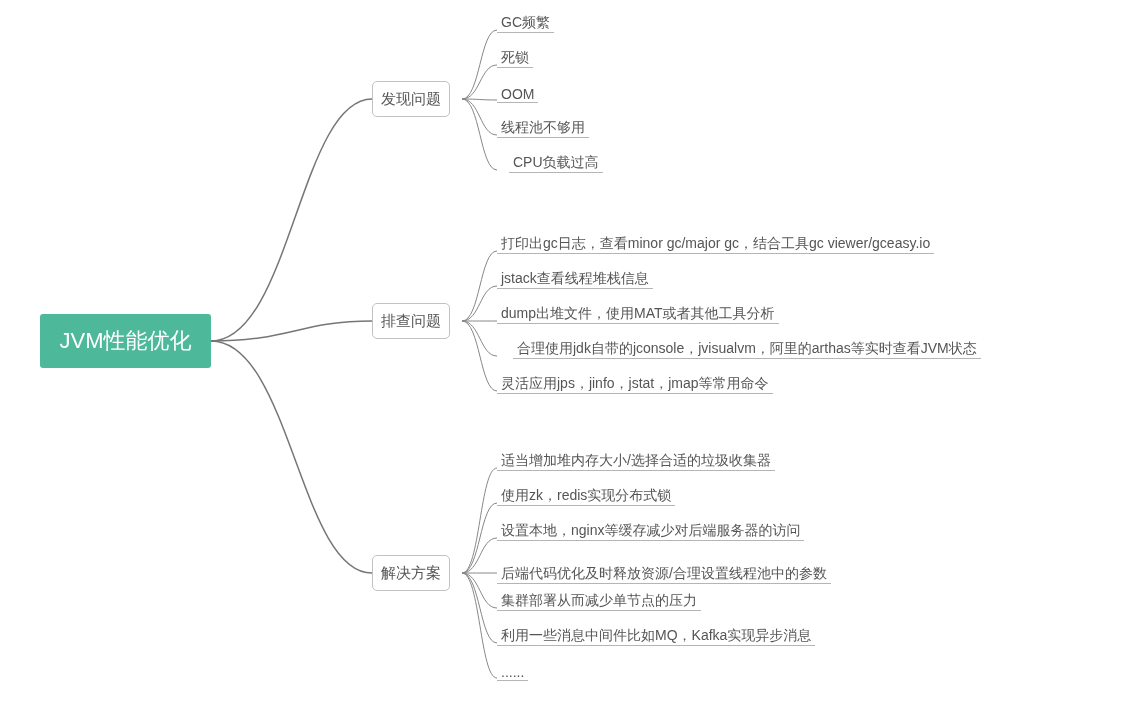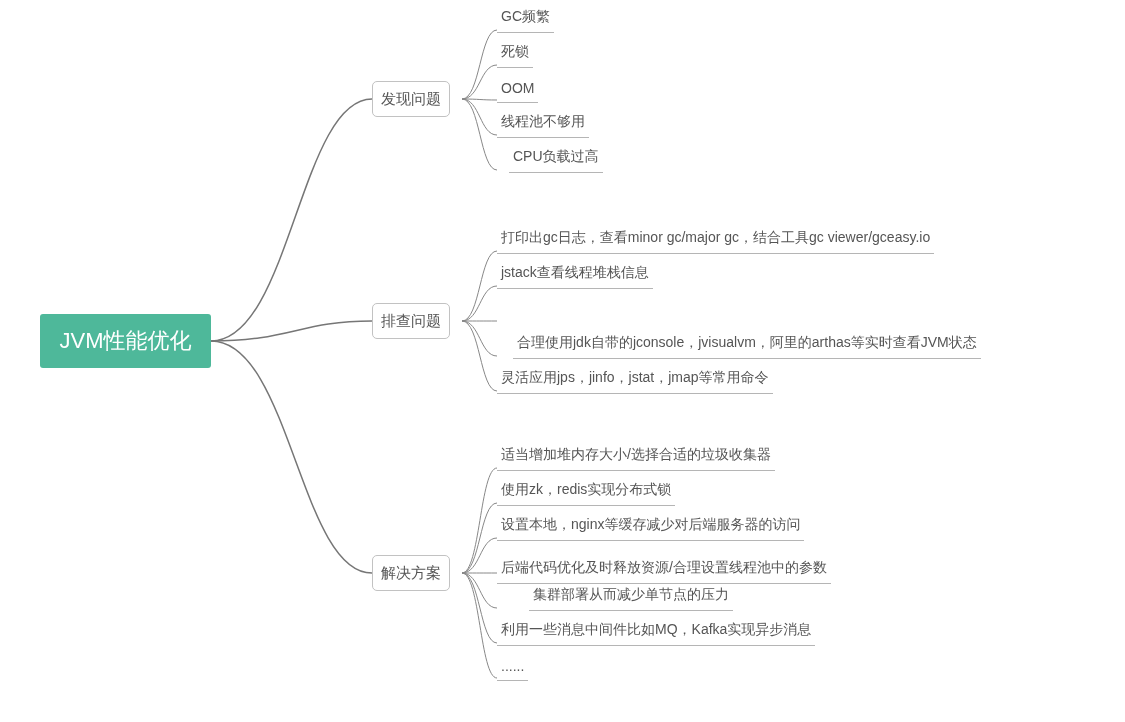--- a/index.html
+++ b/index.html
@@ -41,21 +41,21 @@
       font-size: 15px;
       display: flex;
       align-items: center;
       justify-content: center;
       background: #fff;
     }
     .leaf-node {
       position: absolute;
       color: #555555;
       font-size: 14px;
-      padding: 0 4px 6px 4px;
+      padding: 0 4px 0 4px;
       border-bottom: 1px solid #b5b5b5;
       white-space: nowrap;
       height: 25px;
       display: flex;
       align-items: flex-end;
     }
     svg.connectors {
       position: absolute;
       top: 0; left: 0;
       width: 1125px;
@@ -122,20 +122,23 @@
 
   <div class="branch-node" style="left:372px; top:303px;">
     <span>排查问题</span>
   </div>
   <div class="leaf-node" style="left:497px; top:229px;">
       <span>打印出gc日志，查看minor gc/major gc，结合工具gc viewer/gceasy.io</span>
     </div>
   <div class="leaf-node" style="left:497px; top:264px;">
       <span>jstack查看线程堆栈信息</span>
     </div>
+  <div class="leaf-node" style="left:497px; top:299px;">
+      <span>dump出堆文件，使用MAT或者其他工具分析</span>
+    </div>
   <div class="leaf-node" style="left:497px; top:334px;margin-left:16px;">
       <span>合理使用jdk自带的jconsole，jvisualvm，阿里的arthas等实时查看JVM状态</span>
     </div>
   <div class="leaf-node" style="left:497px; top:369px;">
       <span>灵活应用jps，jinfo，jstat，jmap等常用命令</span>
     </div>
 
   <div class="branch-node" style="left:372px; top:555px;">
     <span>解决方案</span>
   </div>
@@ -144,21 +147,21 @@
     </div>
   <div class="leaf-node" style="left:497px; top:481px;">
       <span>使用zk，redis实现分布式锁</span>
     </div>
   <div class="leaf-node" style="left:497px; top:516px;">
       <span>设置本地，nginx等缓存减少对后端服务器的访问</span>
     </div>
   <div class="leaf-node" style="left:497px; top:559px;">
       <span>后端代码优化及时释放资源/合理设置线程池中的参数</span>
     </div>
-  <div class="leaf-node" style="left:497px; top:586px;margin-left:32px;">
+  <div class="leaf-node" style="left:497px; top:586px;">
       <span>集群部署从而减少单节点的压力</span>
     </div>
   <div class="leaf-node" style="left:497px; top:621px;">
       <span>利用一些消息中间件比如MQ，Kafka实现异步消息</span>
     </div>
   <div class="leaf-node" style="left:497px; top:656px;">
       <span>......</span>
     </div>
 
 </div>

